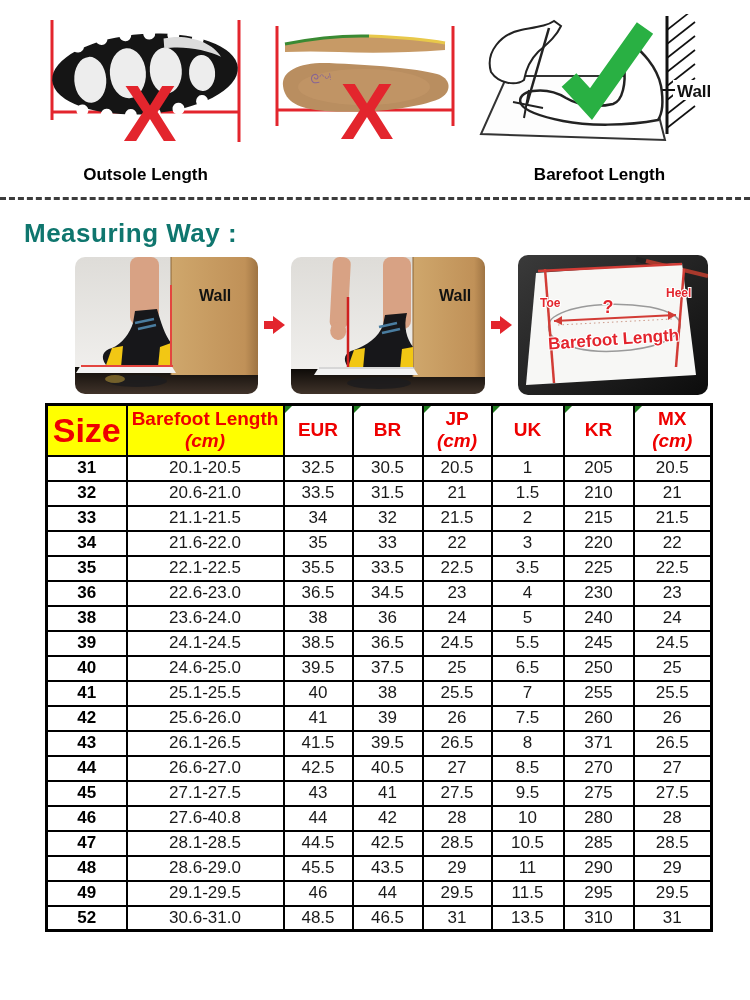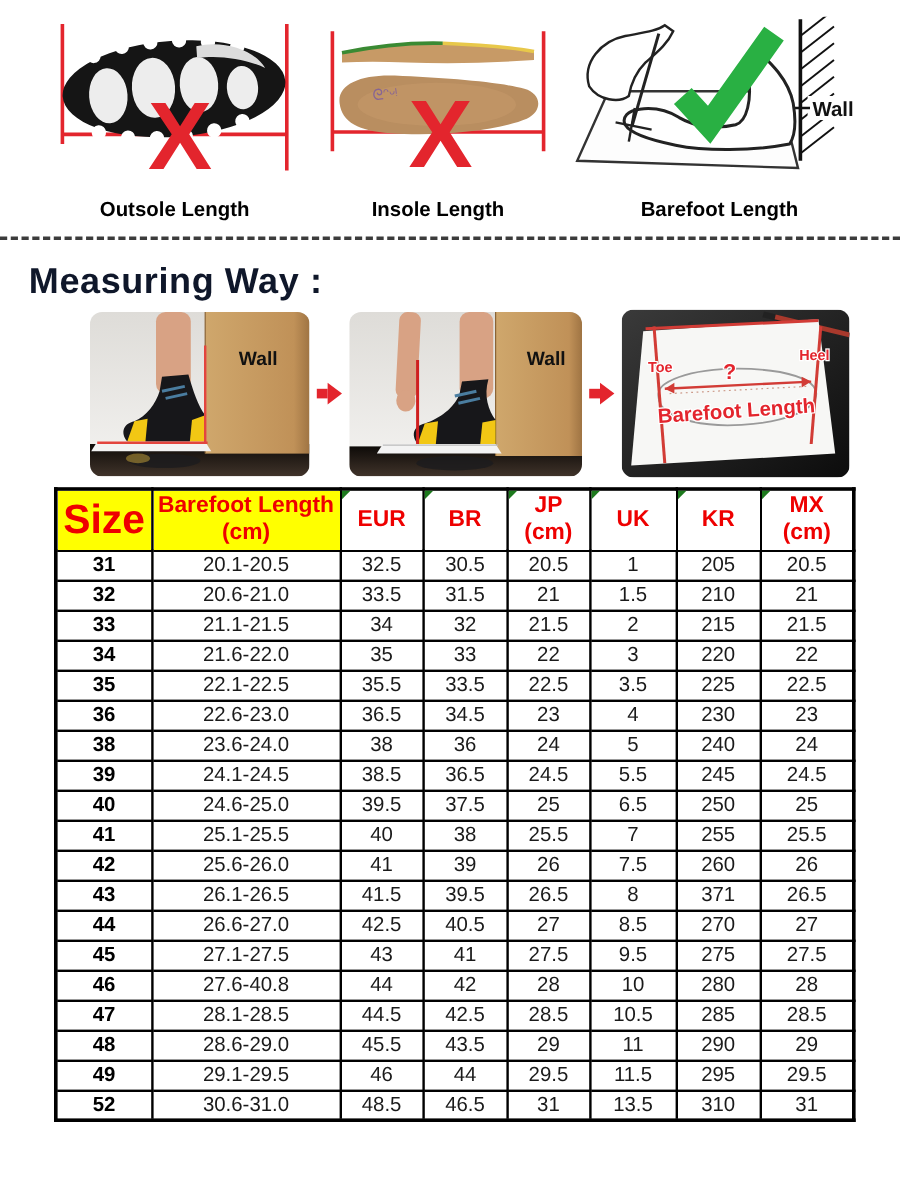--- a/index.html
+++ b/index.html
@@ -9,35 +9,35 @@
   
   .top-figures { display:flex; justify-content:space-between; padding:14px 28px 0 38px; }
   .fig { text-align:center; }
   .fig svg { display:block; }
   .fig-caption { font-size:17px; font-weight:bold; color:#000; margin-top:17px; }
 
   
   .dashed-divider { border-top:3px dashed #3c3c3c; margin:12px 0 4px 0; }
 
   
-  .mw-heading { font-size:30px; font-weight:bold; color:#0f172a; margin:18px 0 6px 24px; letter-spacing:0.5px; }
+  .mw-heading { font-size:26px; font-weight:bold; color:#0f766e; margin:18px 0 6px 24px; letter-spacing:0.5px; }
   .photos { display:flex; align-items:center; gap:6px; padding-left:75px; height:140px; }
   .photo { position:relative; border-radius:10px; overflow:hidden; flex:none; }
   .photo svg { display:block; }
   .arrow { display:flex; align-items:center; flex:none; }
   .arrow .bar { width:9px; height:8px; background:#e3252d; }
   .arrow .head { width:0; height:0; border-top:9px solid transparent; border-bottom:9px solid transparent; border-left:12px solid #e3252d; }
 
   
   .size-table { border-collapse:collapse; border:3px solid #000; table-layout:fixed; margin:8px 0 0 45px; width:665px; }
   .size-table th, .size-table td { border:2px solid #000; text-align:center; vertical-align:middle; padding:0; }
   .size-table thead th { height:51px; color:#ee0000; background:#fff; position:relative; font-weight:bold; }
   .size-table thead th.hl { background:#ffff00; }
   .hlbl { font-size:19px; line-height:1.2; }
-  .hsub { font-size:19px; line-height:1.1; }
+  .hsub { font-size:19px; line-height:1.1;font-style:italic; }
   .size-th .hlbl { font-size:34px; line-height:1; }
   .corner { position:absolute; top:0; left:0; width:0; height:0; border-top:7px solid #1d7a1d; border-right:7px solid transparent; }
   .size-table td { height:25px; font-size:17px; color:#1a1a1a; }
   .size-table td.c-size { font-weight:bold; color:#000; }
 </style>
 </head>
 <body>
 
 <div class="top-figures">
 
@@ -79,21 +79,20 @@
       <line x1="184" y1="12" x2="184" y2="112" stroke="#e3252d" stroke-width="3"></line>
       <line x1="8" y1="96" x2="184" y2="96" stroke="#e3252d" stroke-width="3"></line>
       <path d="M16,30 Q60,21 100,22 Q150,24 176,29 L176,36 Q120,40 70,38 Q40,37 16,38 Z" fill="#c79a66"></path>
       <path d="M16,30 Q60,21 100,22" stroke="#3a8a33" stroke-width="3" fill="none"></path>
       <path d="M100,22 Q150,24 176,29" stroke="#e8c84a" stroke-width="3" fill="none"></path>
       <path d="M14,72 C12,56 32,48 60,49 C102,51 146,54 168,60 C182,64 184,78 170,85 C146,95 96,100 56,97 C30,95 16,88 14,72 Z" fill="#b98e60"></path>
       <ellipse cx="95" cy="73" rx="66" ry="18" fill="#c49869" opacity="0.6"></ellipse>
       <text x="42" y="70" font-size="13" fill="#7a5aa0" opacity="0.8" transform="rotate(-8 42 70)">ᘓᵔᵕᵎ</text>
       <text x="98" y="125" text-anchor="middle" font-size="80" font-weight="bold" fill="#e3252d">X</text>
     </svg>
-    <div class="fig-caption">Insole Length</div>
   </div>
 
   <div class="fig">
     <svg width="245" height="134" viewBox="0 0 245 134">
 
       <line x1="190" y1="2" x2="190" y2="120" stroke="#111" stroke-width="3"></line>
       <g stroke="#111" stroke-width="1.6">
         <line x1="190" y1="16" x2="218" y2="-6"></line>
           <line x1="190" y1="30" x2="218" y2="8"></line>
         <line x1="190" y1="44" x2="218" y2="22"></line>

